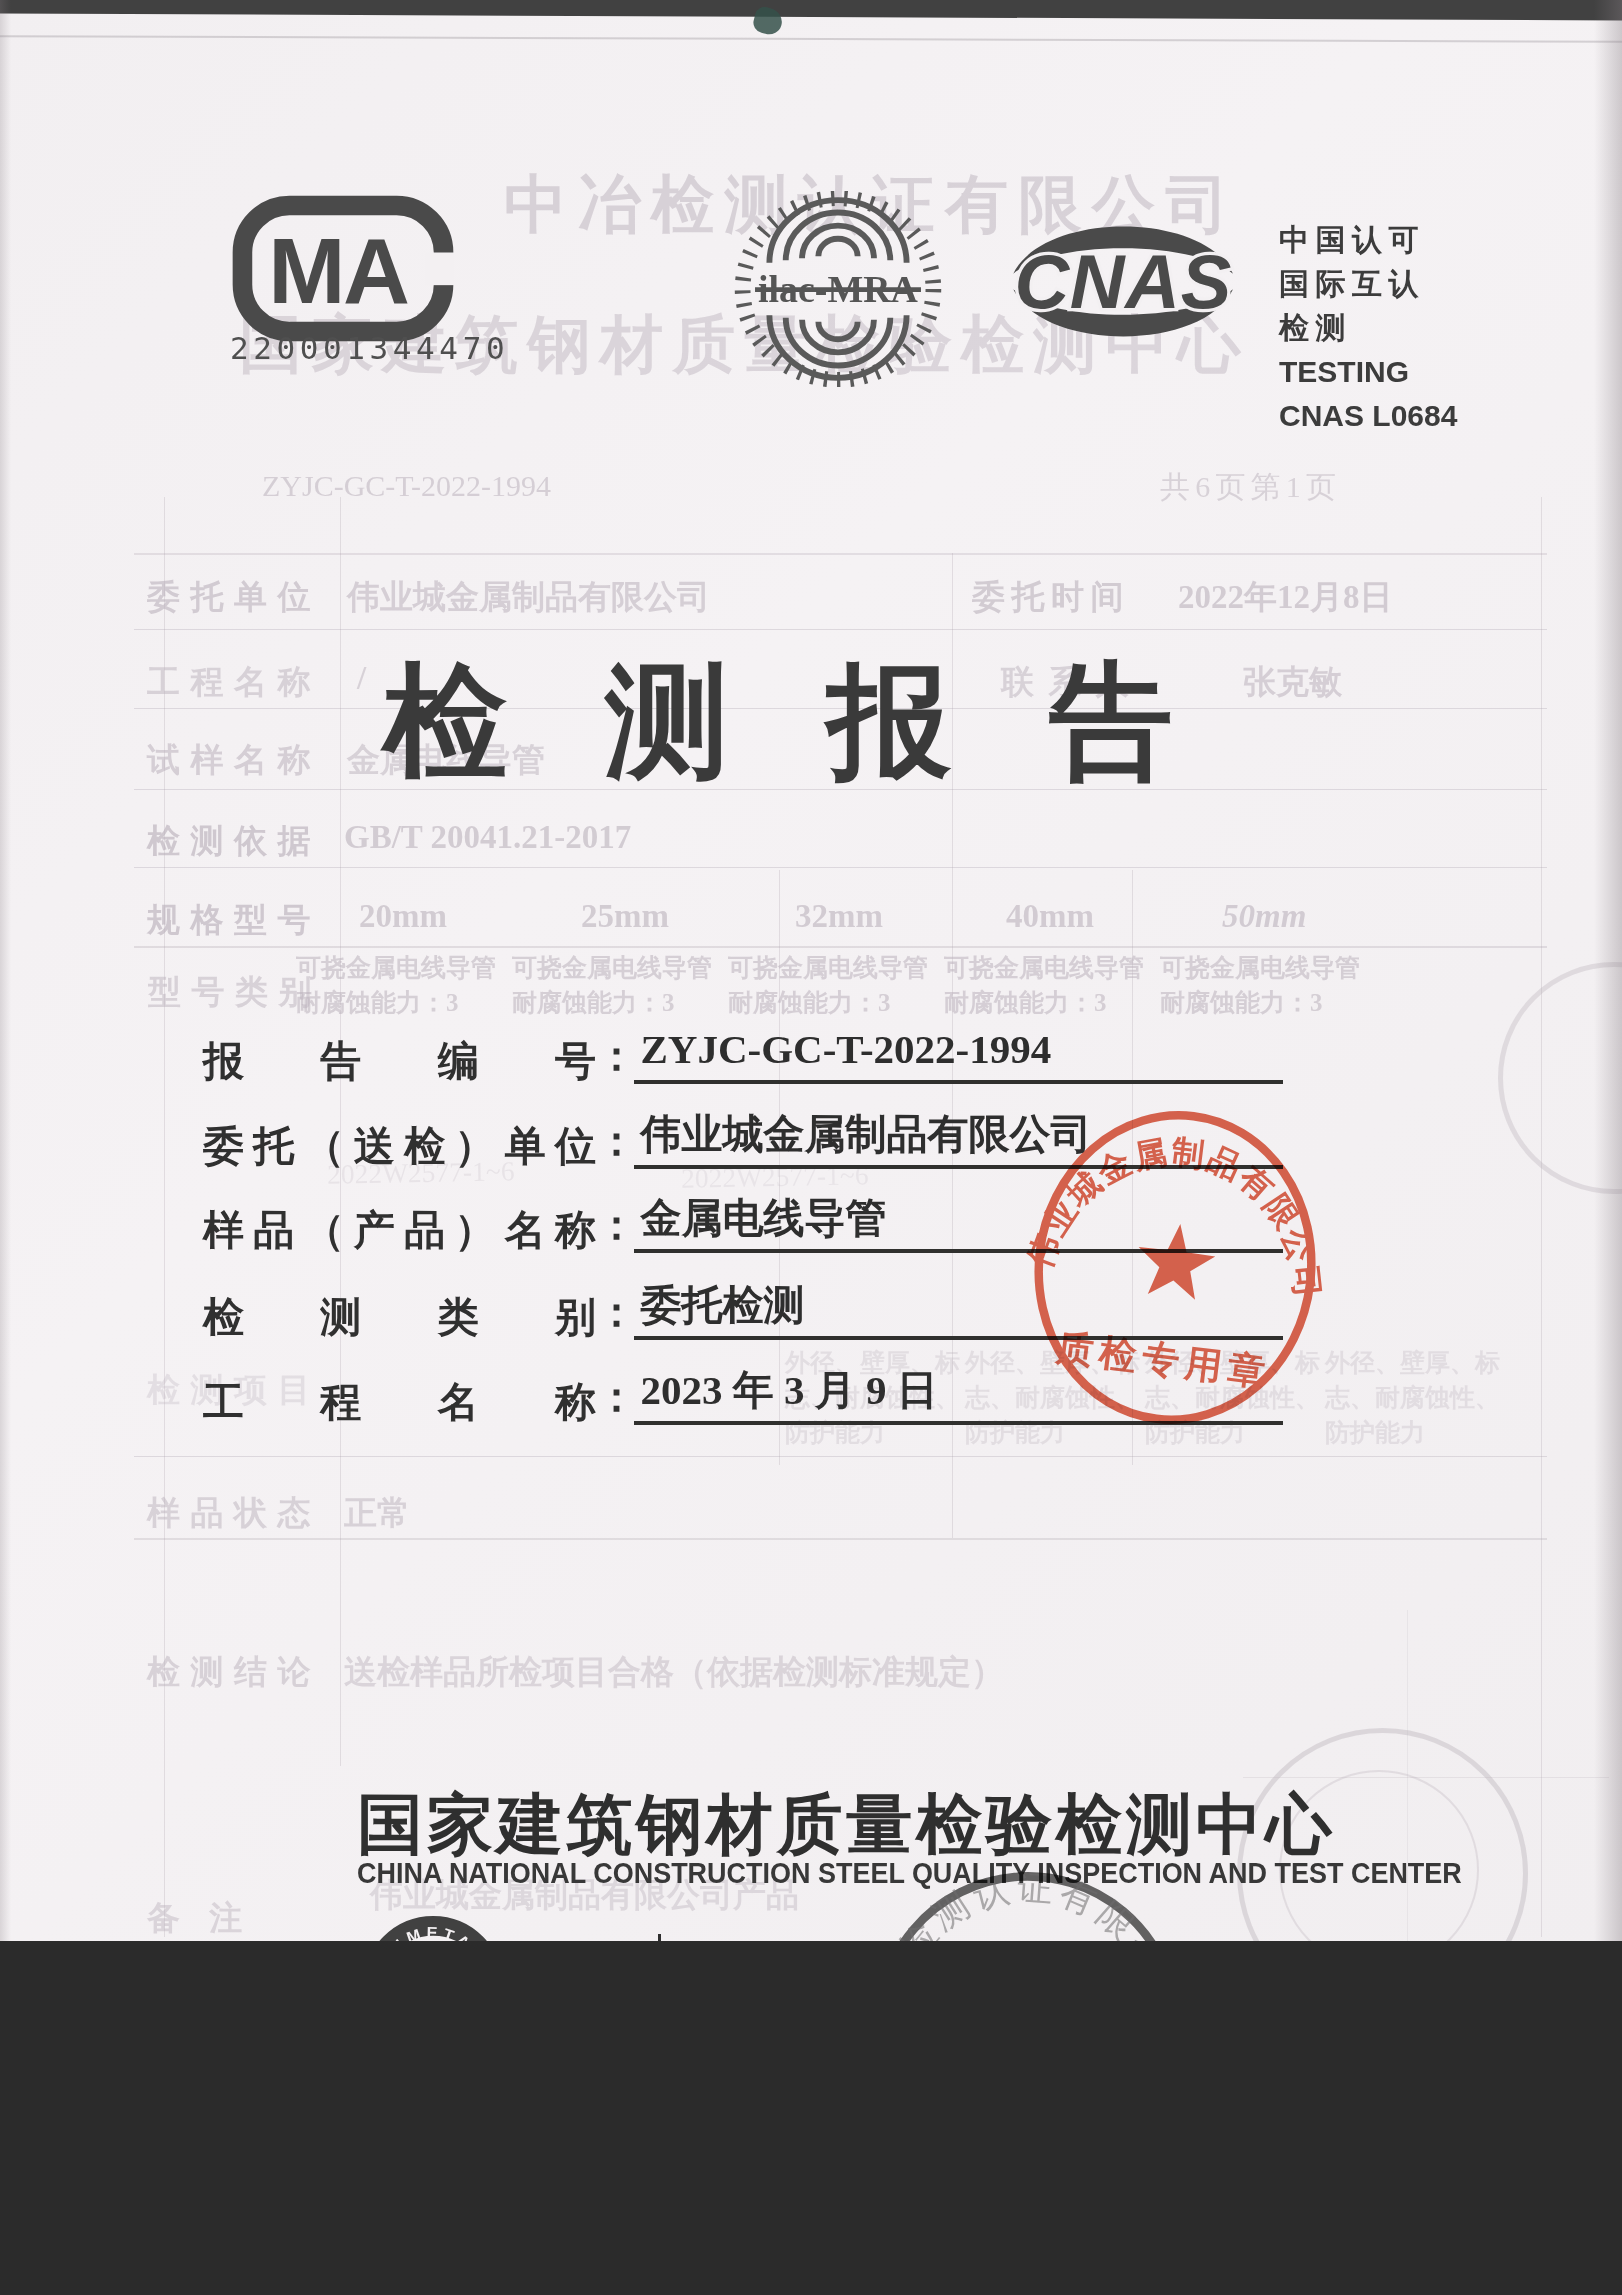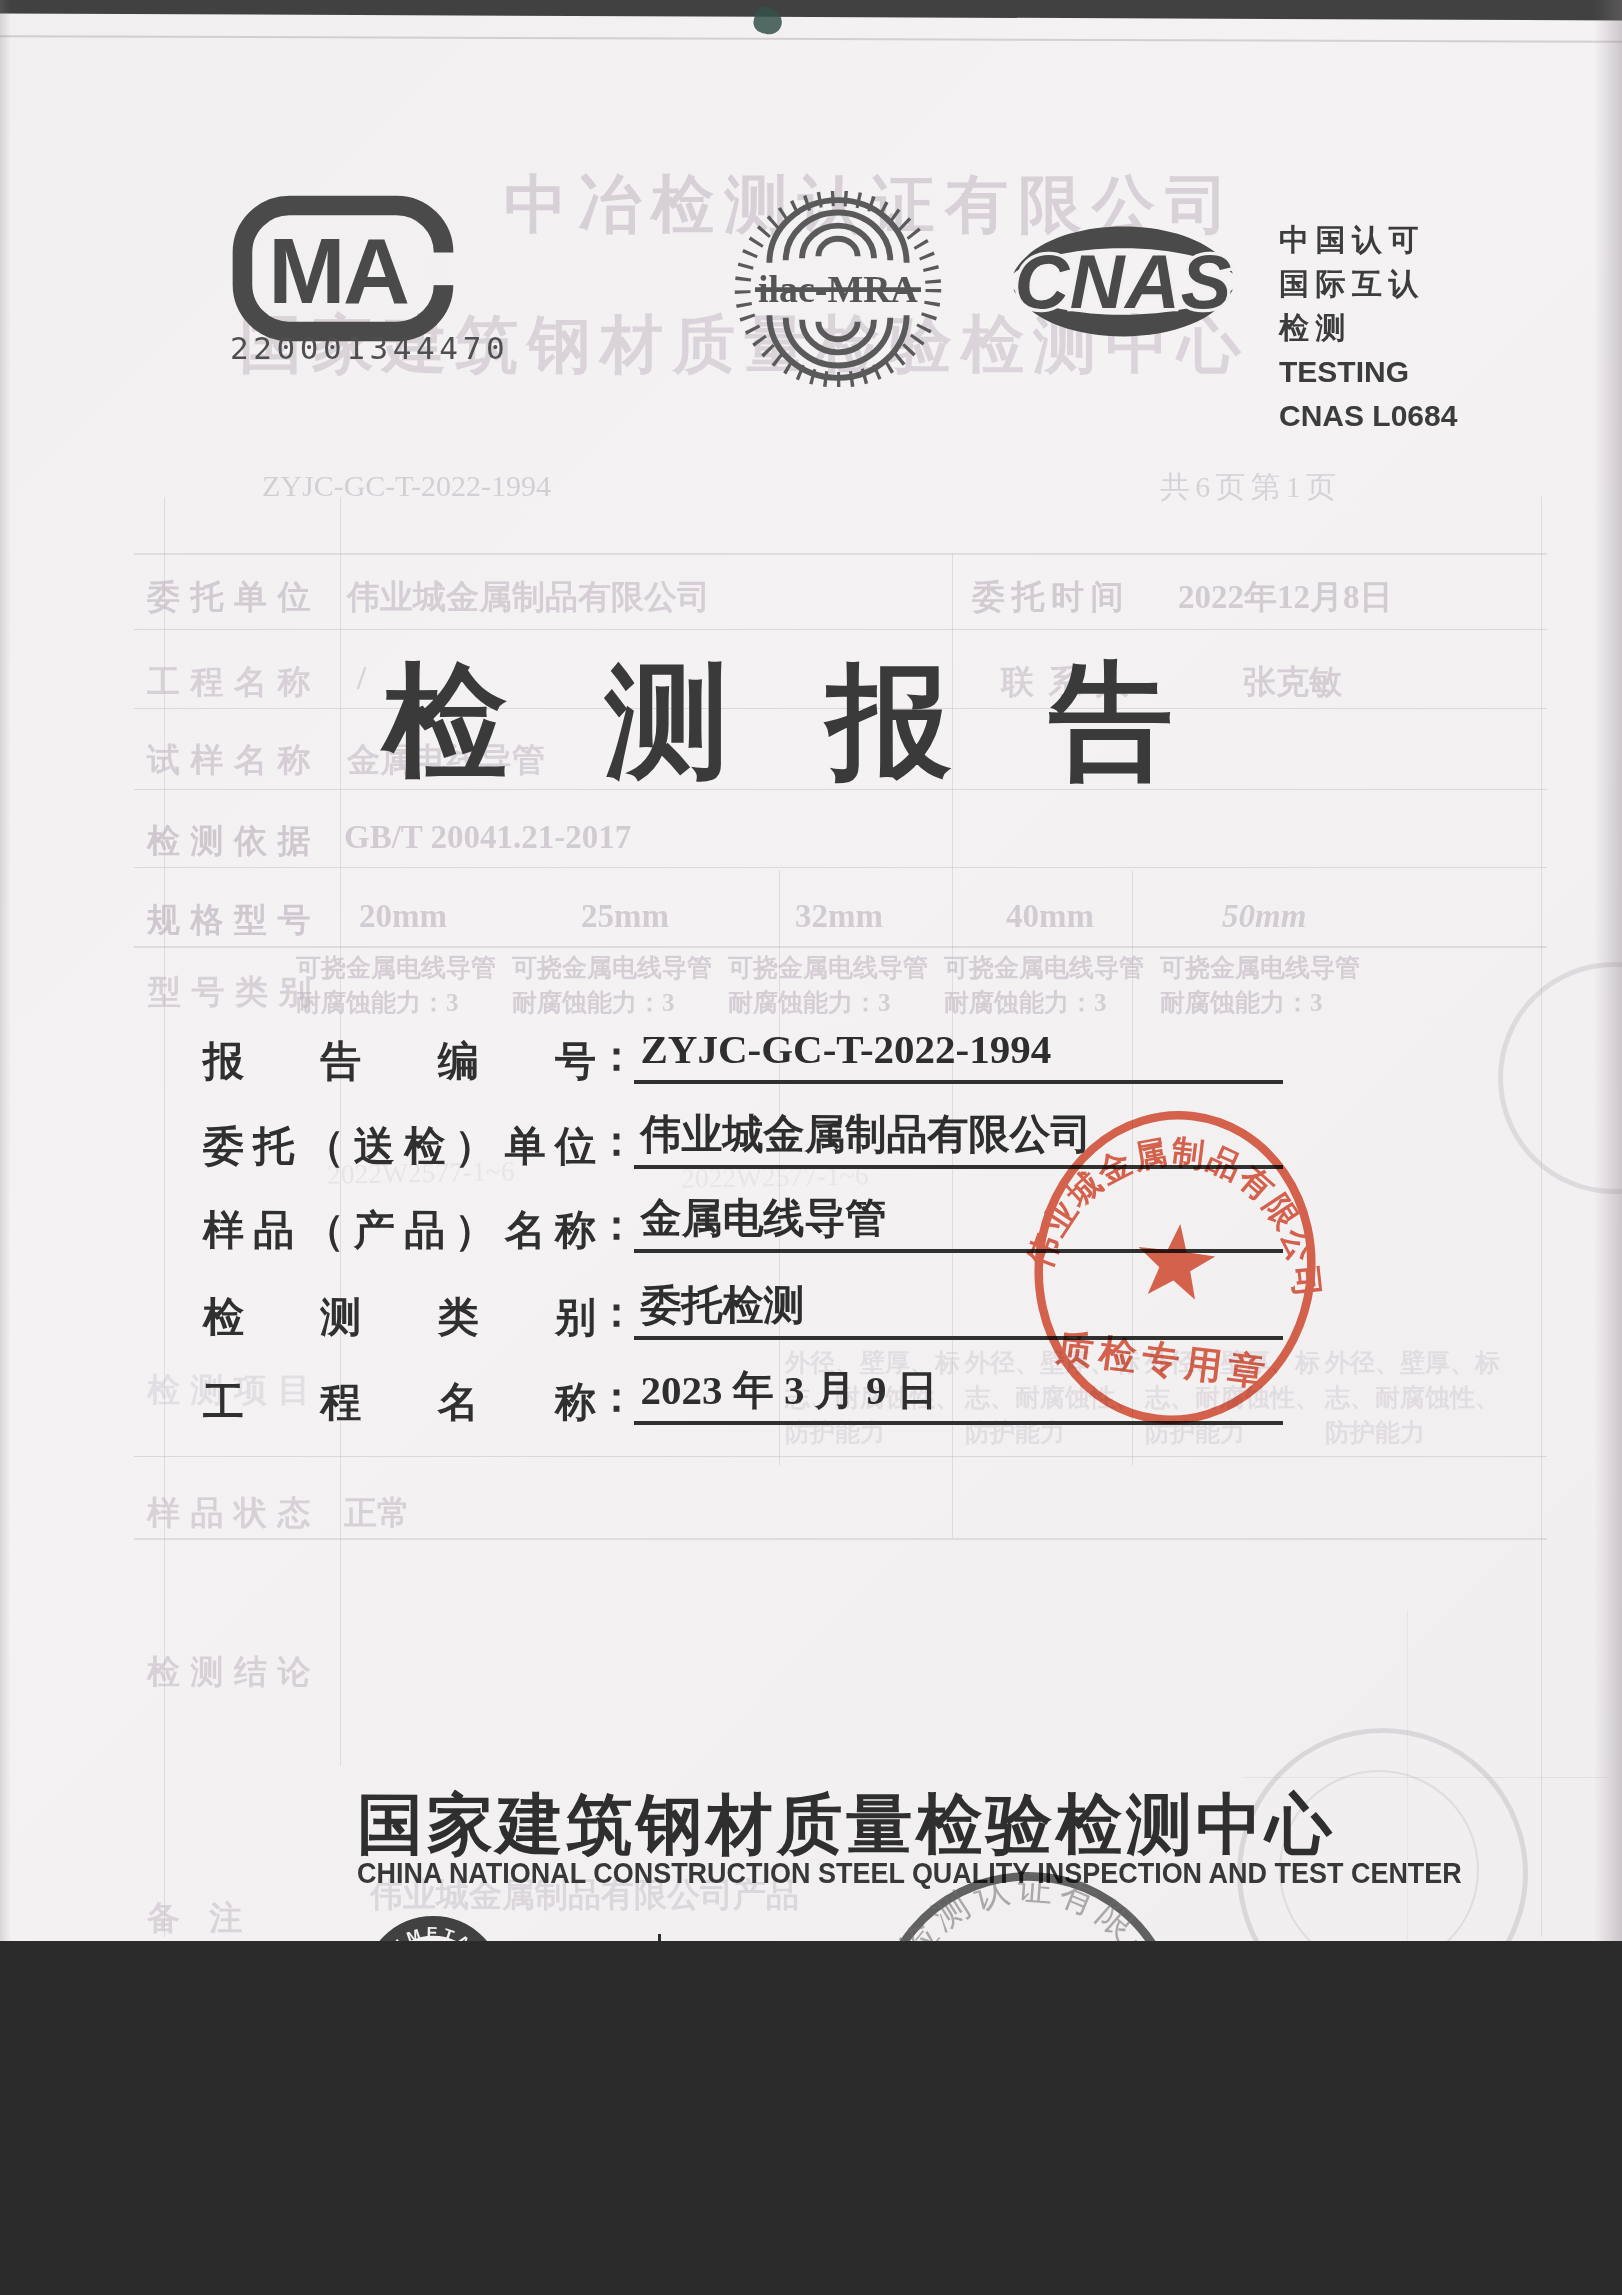--- a/index.html
+++ b/index.html
@@ -123,20 +123,21 @@
   <div class="abs ghostc gcol" style="left:1325px;top:1345px;opacity:.3;">
     <span style="display:block">外径、壁厚、标</span>
     <span style="display:block">志、耐腐蚀性、</span>
     <span style="display:block">防护能力</span>
   </div>
 
   <div class="abs ghostc glabel nowrap" style="left:147px;top:1491px;opacity:.5;">样品状态</div>
   <div class="abs ghostc gval nowrap" style="left:344px;top:1491px;opacity:.5;">正常</div>
 
   <div class="abs ghostc glabel nowrap" style="left:147px;top:1650px;opacity:.5;">检测结论</div>
+  <div class="abs ghostc gval nowrap" style="left:344px;top:1650px;opacity:.45;">送检样品所检项目合格（依据检测标准规定）</div>
 
   <div class="abs ghostc glabel nowrap" style="left:147px;top:1896px;opacity:.45;">备 注</div>
   <div class="abs ghostc gval nowrap" style="left:370px;top:1873px;opacity:.4;">伟业城金属制品有限公司产品</div>
 
   <div class="abs" style="left:1237px;top:1728px;width:281px;height:281px;border:5.9px solid rgba(185,177,186,.4);border-radius:50%;"></div>
   <div class="abs" style="left:1279px;top:1770px;width:196px;height:196px;border:2.6px solid rgba(185,177,186,.3);border-radius:50%;"></div>
   <div class="abs" style="left:1498px;top:962px;width:222px;height:222px;border:5.9px solid rgba(185,177,186,.35);border-radius:50%;"></div>
 
   <svg class="abs" style="left:232px;top:195px;" width="222" height="147" viewBox="0 0 340 225">
     <rect x="16" y="16" width="308" height="193" rx="72" fill="none" stroke="#4a4a4a" stroke-width="30"></rect>

